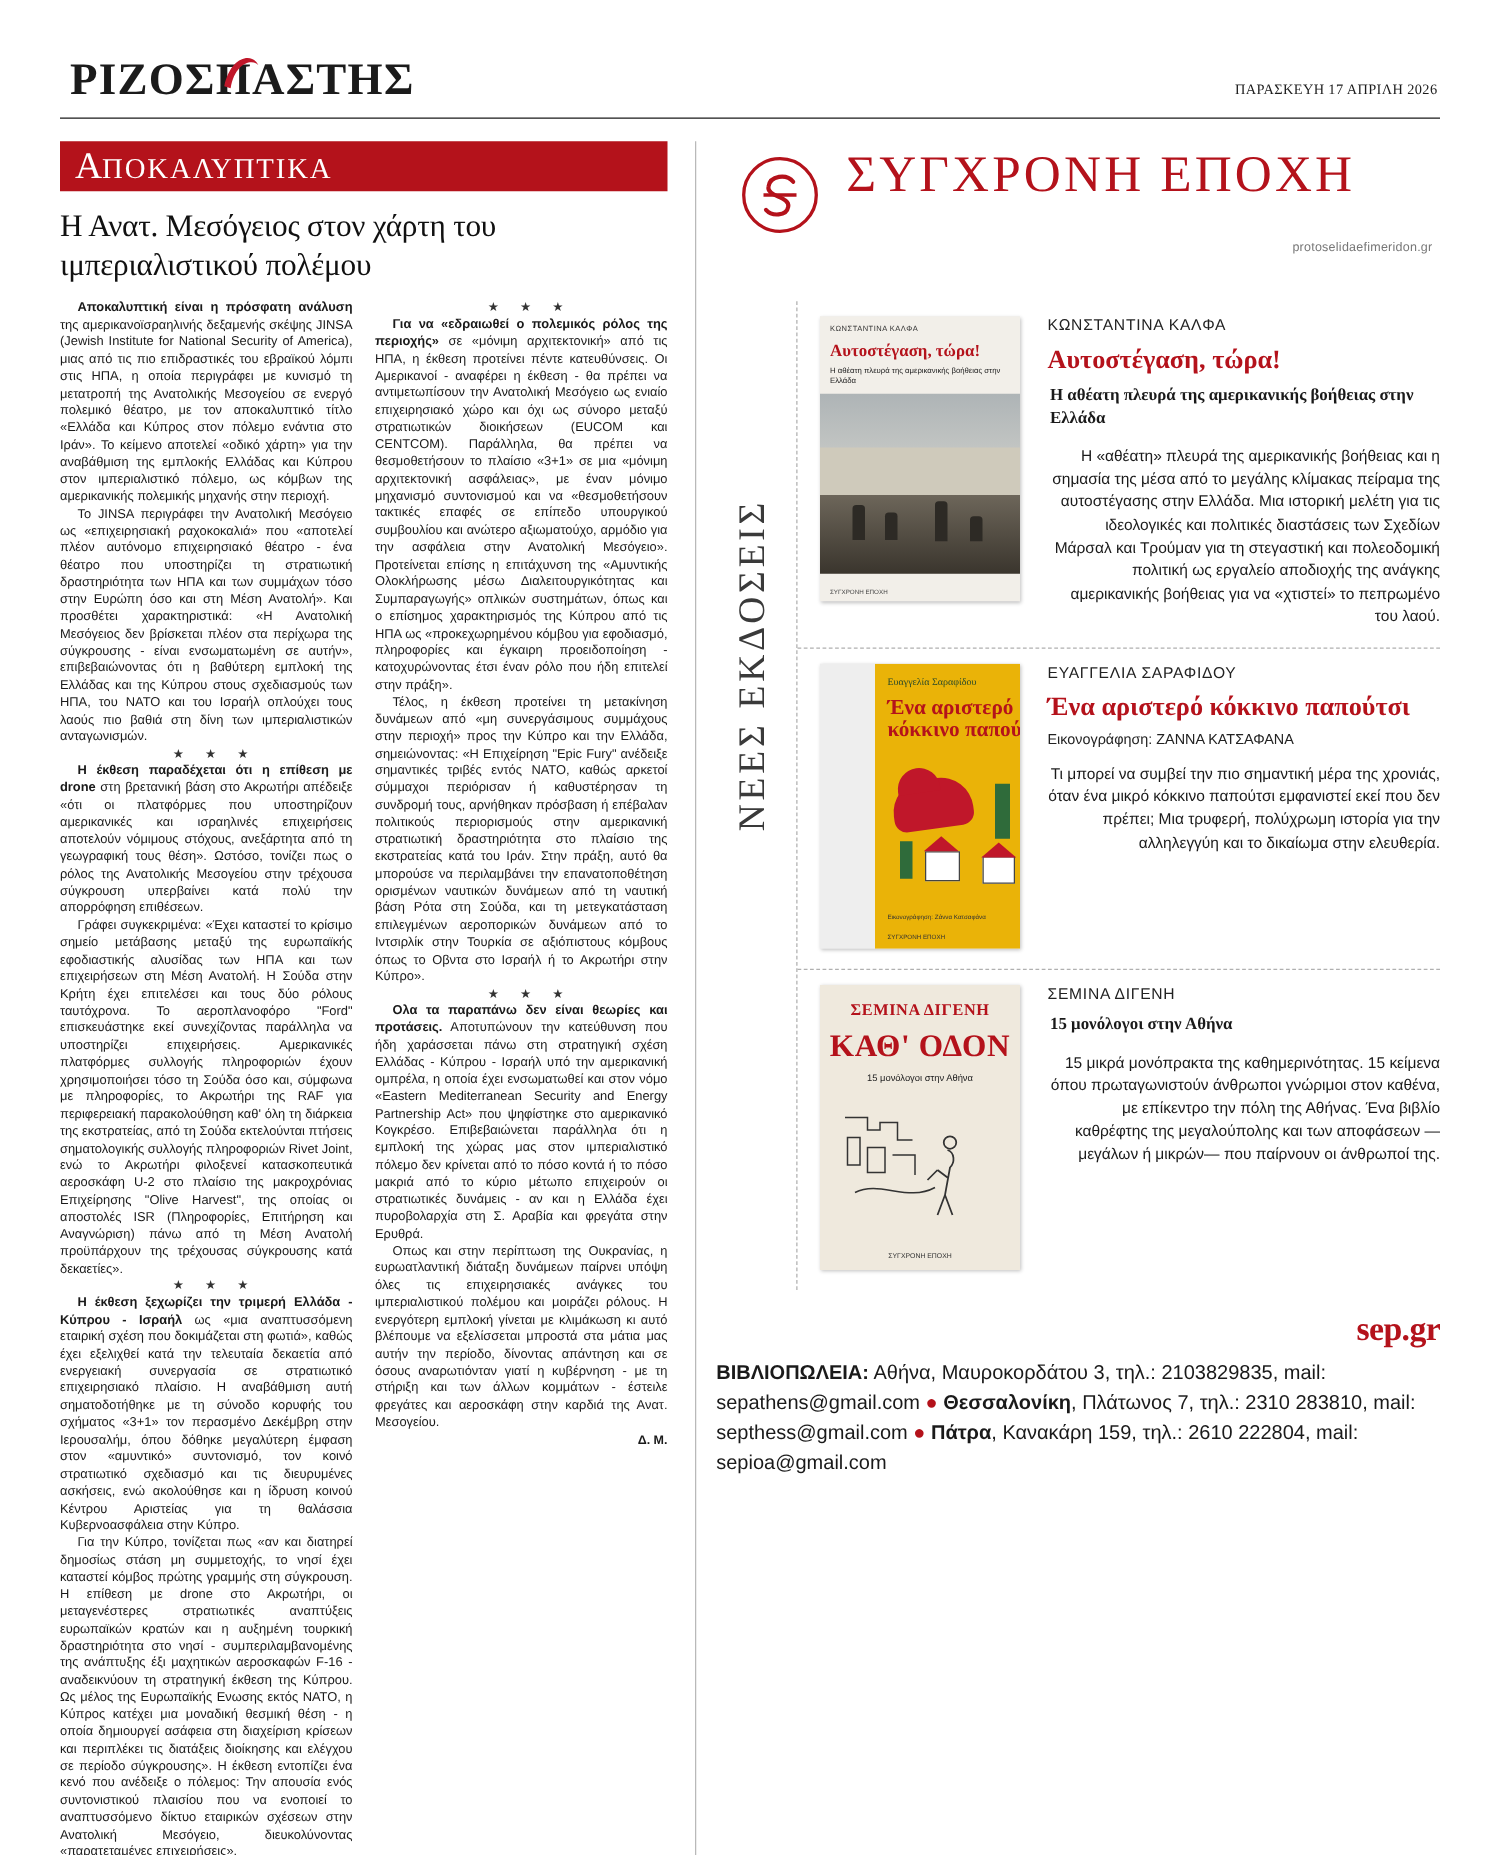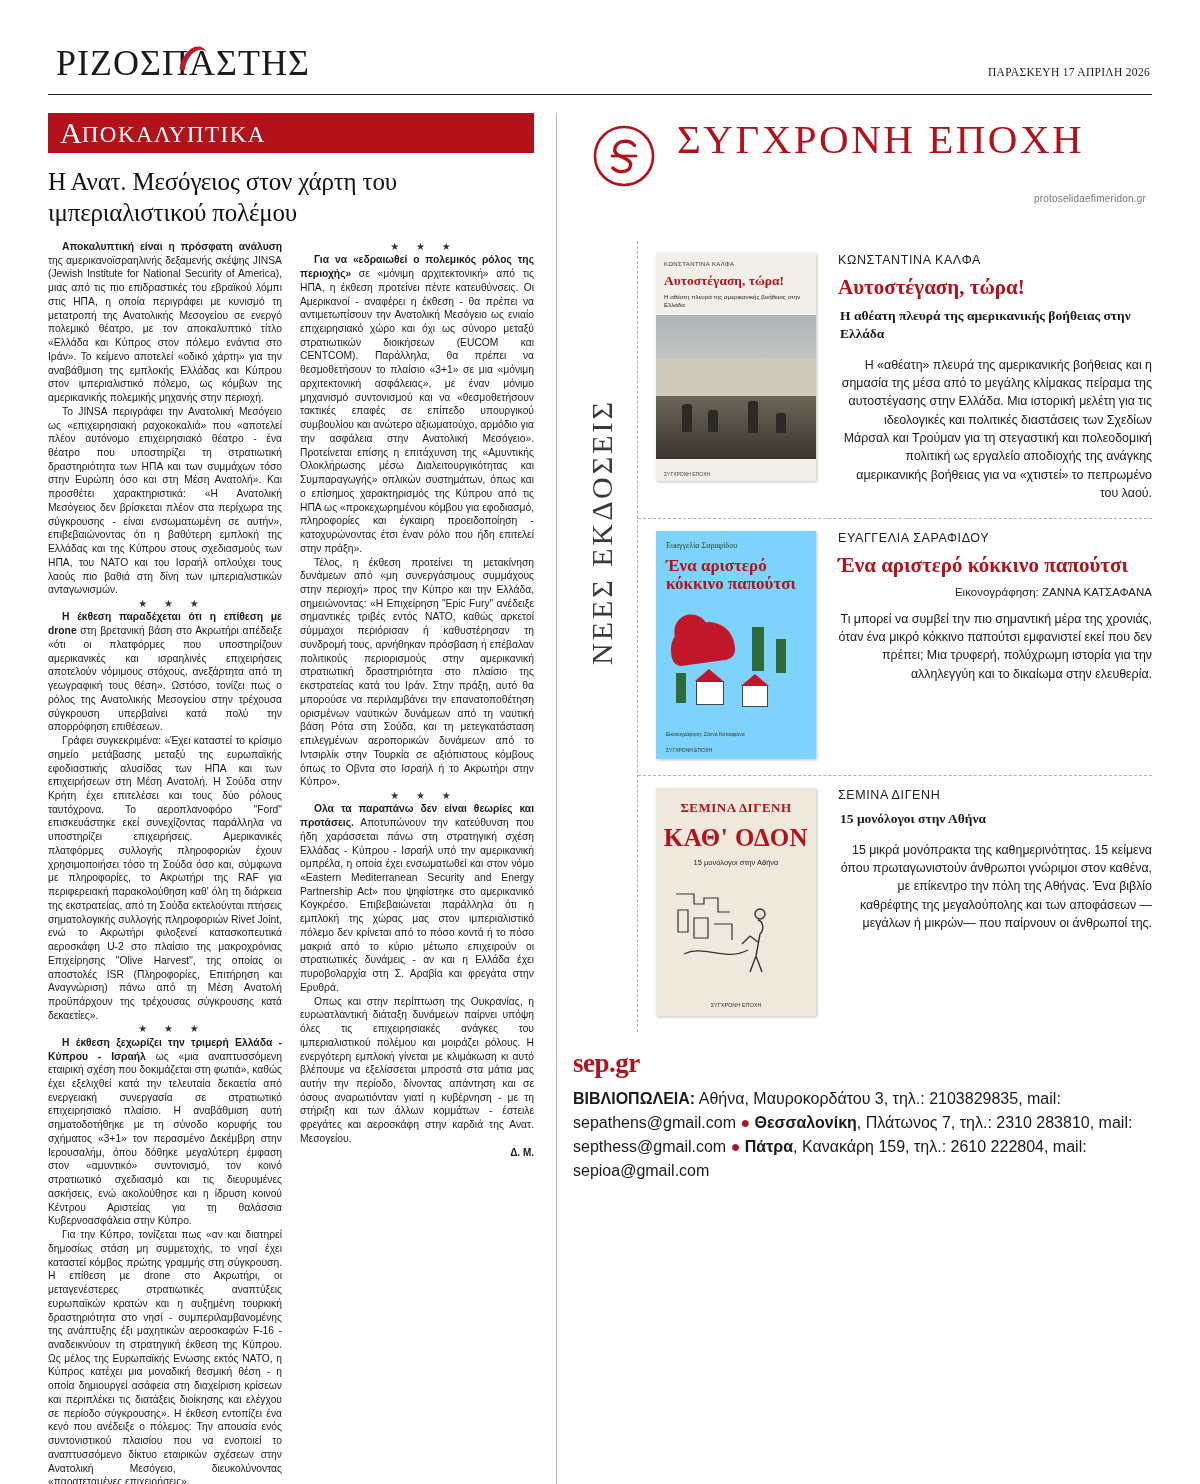--- a/index.html
+++ b/index.html
@@ -27,21 +27,21 @@
   .masthead {
     position: relative;
     height: 54px;
     border-bottom: 1.5px solid #1b1b1b;
   }
   .logo {
     position: absolute;
     left: 8px;
     top: 2px;
     font-family: "Liberation Serif", serif;
-    font-weight: normal;
+    font-weight: bold;
     font-size: 36px;
     letter-spacing: 1px;
     color: #1b1b1b;
   }
   .logo-swoosh {
     position: absolute;
     left: 128px;
     top: 0px;
     width: 34px;
     height: 34px;
@@ -258,21 +258,20 @@
     font-weight: bold;
     color: #1a1a1a;
     line-height: 1.35;
     margin-bottom: 12px;
     padding-left: 2px;
   }
   .book-illu {
     font-size: 11.5px;
     color: #222;
     margin-bottom: 12px;
-    text-align: right;
   }
   .book-illu i { font-style: normal; }
   .book-desc {
     font-size: 12.4px;
     line-height: 1.48;
     color: #1a1a1a;
     text-align: right;
   }
 
   
@@ -283,21 +282,21 @@
   .c1 .photo { position:absolute; top:62px; left:0; right:0; bottom:22px;
       background: linear-gradient(180deg,#9aa0a2 0%, #7d8486 22%, #b9b3a6 45%, #8e8madd 46%, #6f6a60 70%, #45413a 100%);
   }
   .c1 .photo .sky { position:absolute; top:0; left:0; right:0; height:38%; background:linear-gradient(180deg,#aeb4b6,#c7c9c6);}
   .c1 .photo .tents { position:absolute; top:30%; left:0; right:0; height:26%; background:#cfcabb; }
   .c1 .photo .ground { position:absolute; top:56%; left:0; right:0; bottom:0; background:linear-gradient(180deg,#6d665a,#3a352d);}
   .c1 .photo .fig { position:absolute; width:10px; background:#2d2a25; border-radius:3px 3px 0 0;}
   .c1 .pub { position:absolute; bottom:4px; left:8px; font-size:5px; color:#444;}
 
   
-  .c2 { background:#7dd3fc; width:100%; height:100%; position:relative; }
+  .c2 { background:#eab308; width:100%; height:100%; position:relative;margin-left:44px; }
   .c2 .a { position:absolute; top:10px; left:10px; font-family:"Liberation Serif",serif; font-size:8px; color:#2a4a2a;}
   .c2 .t { position:absolute; top:26px; left:10px; right:10px; font-family:"Liberation Serif",serif; font-weight:bold; font-size:17px; color:#b4121b; line-height:1.02;}
   .c2 .shoe { position:absolute; left:14px; top:92px; width:64px; height:40px; background:#c0172a; border-radius:26px 26px 10px 10px; transform:rotate(-8deg);}
   .c2 .shoe:after{content:""; position:absolute; left:6px; top:-10px; width:34px; height:20px; background:#c0172a; border-radius:18px 18px 0 0;}
   .c2 .tree { position:absolute; background:#2f6b3a; }
   .c2 .house { position:absolute; background:#fff; border:1px solid #444;}
   .c2 .roof { position:absolute; width:0; height:0; border-left:14px solid transparent; border-right:14px solid transparent; border-bottom:12px solid #c0172a;}
   .c2 .ill { position:absolute; bottom:22px; left:10px; font-size:5px; color:#333;}
   .c2 .pub { position:absolute; bottom:6px; left:10px; font-size:5px; color:#333;}
 
@@ -314,20 +313,21 @@
     margin-top: 16px;
     padding-left: 0;
   }
   .sep {
     font-family: "Liberation Serif", serif;
     font-weight: bold;
     font-size: 27px;
     color: #b4121b;
     letter-spacing: -0.5px;
     margin-bottom: 8px;
+    text-align: right;
   }
   .footer-line {
     font-size: 16px;
     color: #1a1a1a;
     line-height: 1.5;
   }
   .footer-line b { font-weight: bold; }
   .dot { color:#b4121b; font-weight:bold; }
 </style>
 </head>

